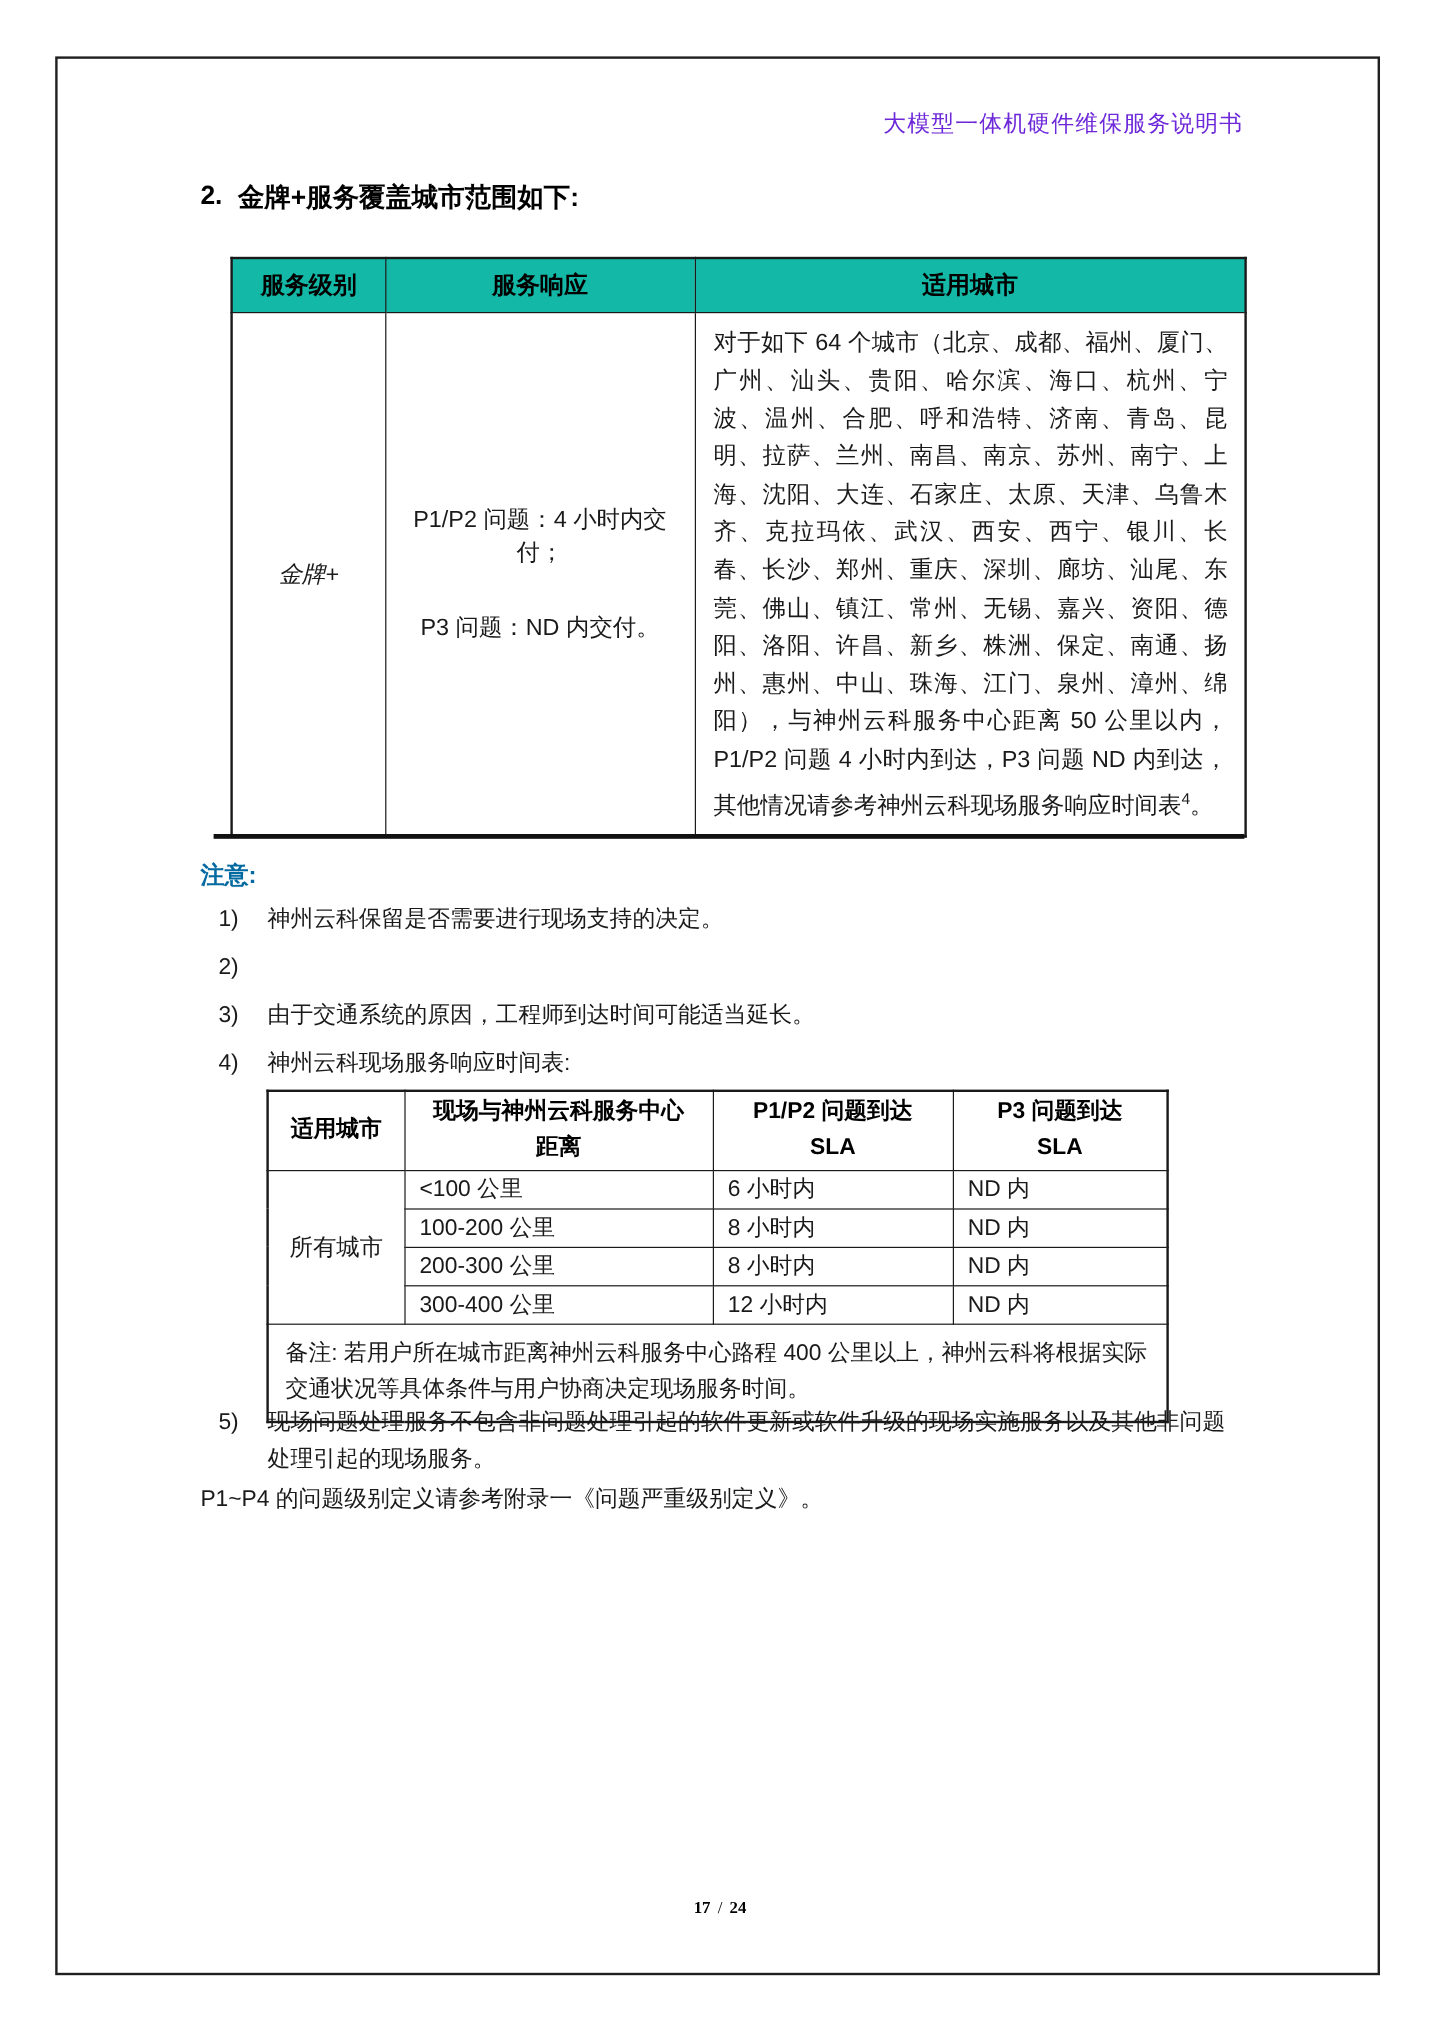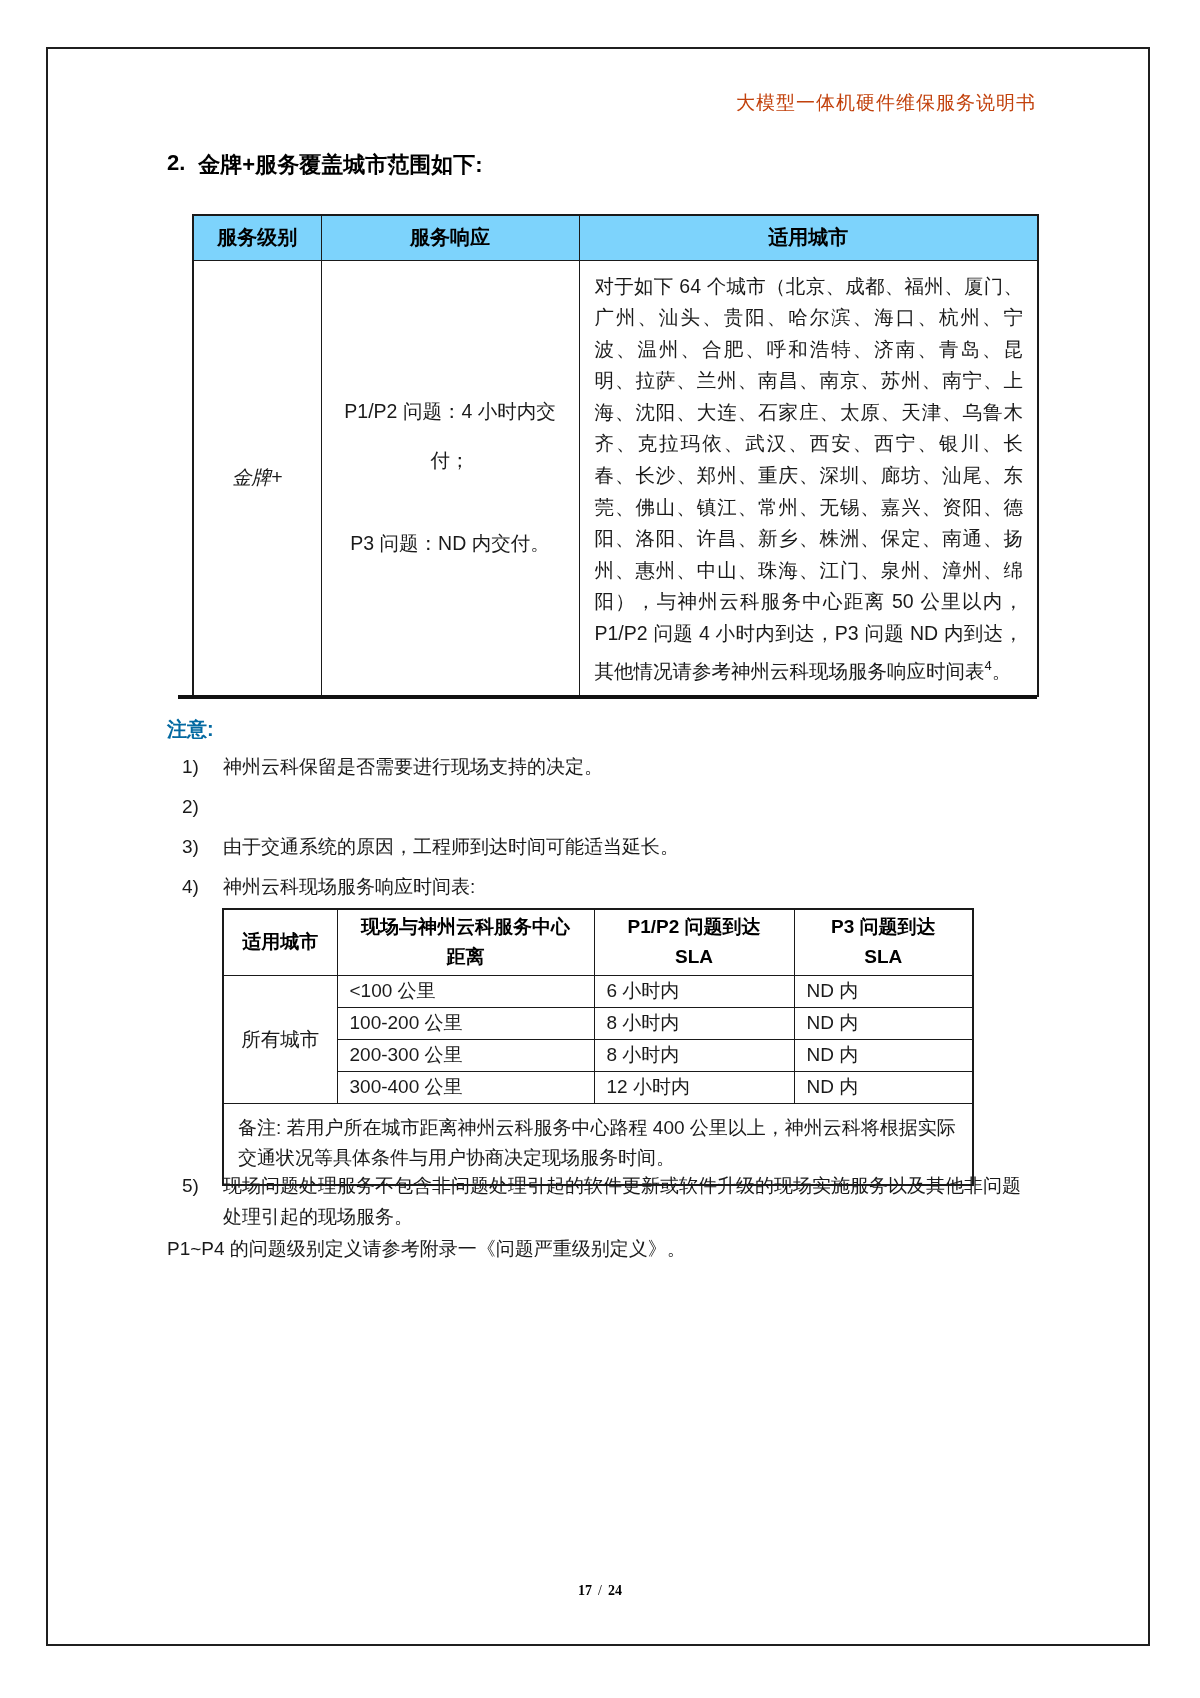--- a/index.html
+++ b/index.html
@@ -19,21 +19,21 @@
     border: 2px solid #1f1f1f;
     box-sizing: border-box;
   }
   .doc-header {
     position: absolute;
     left: 200px; top: 90px;
     width: 836px;
     text-align: right;
     font-family: "Liberation Serif", serif;
     font-size: 19px;
-    color: #c2410c;
+    color: #6d28d9;
     letter-spacing: 1px;
   }
   .section-title {
     position: absolute;
     left: 167px; top: 150px;
     display: flex;
     gap: 13px;
     font-size: 22px;
     font-weight: bold;
     color: #000;
@@ -45,42 +45,42 @@
     border-collapse: collapse;
     table-layout: fixed;
     width: 845px;
     border: 2px solid #1a1a1a;
   }
   .service-table th, .service-table td {
     border: 1.5px solid #1a1a1a;
     box-sizing: border-box;
   }
   .service-table th {
-    background: #7dd3fc;
+    background: #14b8a6;
     height: 45px;
     font-size: 20px;
     font-weight: bold;
     text-align: center;
     vertical-align: middle;
     color: #000;
   }
   .service-table td { height: 410px; }
   .cell-level {
     text-align: center;
     vertical-align: middle;
     font-size: 19.5px;
     font-style: italic;
   }
   .cell-response {
     text-align: center;
     vertical-align: middle;
     font-size: 19.5px;
     padding: 0 14px;
   }
-  .cell-response p { margin: 0 0 34px 0; line-height: 49px; }
+  .cell-response p { margin: 0 0 34px 0; line-height: 28px; }
   .cell-response p:last-child { margin-bottom: 0; }
   .cell-cities {
     vertical-align: top;
     font-size: 19.5px;
     line-height: 31.6px;
     padding: 10px 14px 8px 15px;
     text-align: justify;
   }
   .cell-cities sup { font-size: 13px; }
   

